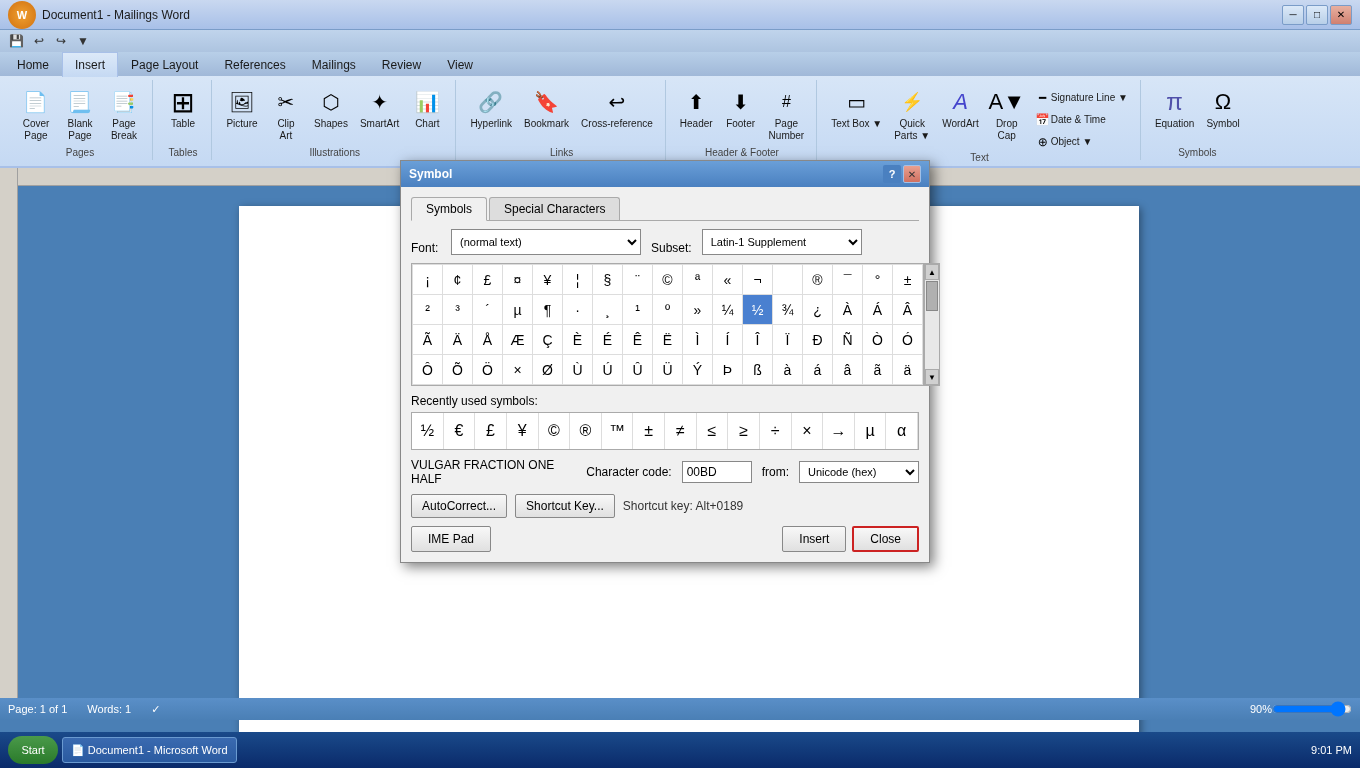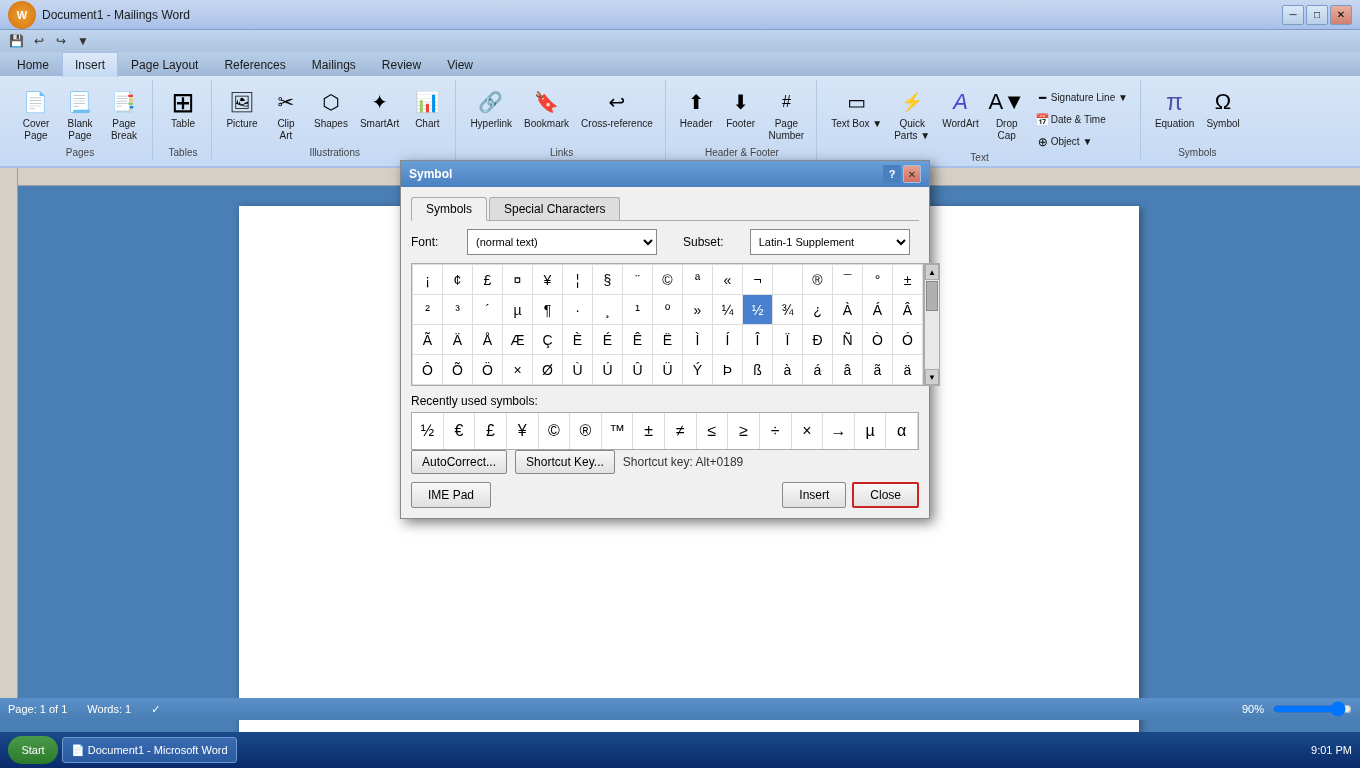--- a/index.html
+++ b/index.html
@@ -38,21 +38,21 @@
     
     .quick-access { background: linear-gradient(to bottom, #c0d4ec, #adc4e0); height: 22px; display: flex; align-items: center; padding: 0 8px; gap: 4px; }
     .qa-btn { width: 18px; height: 18px; cursor: pointer; display: flex; align-items: center; justify-content: center; font-size: 12px; color: #333; }
     .vertical-ruler { width: 18px; background: #d4d0c8; border-right: 1px solid #a0a0a0; }
     .doc-canvas { flex: 1; padding: 20px; display: flex; justify-content: center; }
     .doc-page { background: white; width: 900px; min-height: 550px; box-shadow: 2px 2px 8px rgba(0,0,0,0.4); }
 
     
     .status-bar { background: linear-gradient(to bottom, #5a8fc8, #4a7fb5); height: 22px; display: flex; align-items: center; padding: 0 8px; justify-content: space-between; position: absolute; bottom: 36px; left: 0; right: 0; }
     .status-bar-left { color: white; font-size: 11px; display: flex; gap: 20px; }
-    .status-bar-right { color: white; font-size: 11px; display: flex; gap: 8px; align-items: center; }
+    .status-bar-right { color: white; font-size: 11px; display: flex; gap: 0; align-items: center; }
 
     
     .taskbar { background: linear-gradient(to bottom, #1a4a8a, #0a2a6a); height: 36px; position: absolute; bottom: 0; left: 0; right: 0; display: flex; align-items: center; padding: 0 8px; gap: 4px; }
     .taskbar-start { width: 50px; height: 28px; background: linear-gradient(to bottom, #4a9a4a, #2a7a2a); border-radius: 14px; display: flex; align-items: center; justify-content: center; color: white; font-size: 11px; cursor: pointer; }
     .taskbar-item { height: 26px; background: linear-gradient(to bottom, #3a6ab0, #2a5aa0); border: 1px solid #6a9ad0; border-radius: 3px; display: flex; align-items: center; padding: 0 8px; color: white; font-size: 11px; cursor: pointer; }
     .taskbar-right { margin-left: auto; display: flex; align-items: flex-end; gap: 8px; color: white; font-size: 11px; }
     
     
     .symbol-dialog {
       pointer-events: all;
@@ -78,21 +78,21 @@
     .dialog-btn { width: 18px; height: 18px; border: 1px solid #a0c0e8; background: linear-gradient(to bottom, #dce9f8, #b8cfe8); border-radius: 2px; cursor: pointer; display: flex; align-items: center; justify-content: center; font-size: 10px; color: #333; }
     .dialog-btn.close { background: linear-gradient(to bottom, #e8a090, #d07060); }
     .dialog-body { padding: 10px; }
 
     
     .dialog-tabs { display: flex; border-bottom: 1px solid #aaa; margin-bottom: 8px; }
     .dialog-tab { padding: 4px 14px; font-size: 12px; cursor: pointer; border: 1px solid #aaa; border-bottom: none; background: #ddd; margin-right: 2px; border-radius: 3px 3px 0 0; }
     .dialog-tab.active { background: #f0f0f0; border-bottom: 1px solid #f0f0f0; margin-bottom: -1px; z-index: 1; }
 
     
-    .font-row { display: flex; align-items: center; gap: 26px; margin-bottom: 8px; }
+    .font-row { display: flex; align-items: flex-end; gap: 10px; margin-bottom: 8px; }
     .font-label { font-size: 12px; min-width: 30px; }
     .font-select { height: 26px; font-size: 11px; border: 1px solid #888; background: white; padding: 0 4px; cursor: pointer; }
     .font-select-wide { width: 190px; }
     .font-select-subset { width: 160px; }
 
     
     .symbol-grid-container { border: 1px solid #aaa; background: white; overflow: hidden; }
     .symbol-grid { display: grid; grid-template-columns: repeat(17, 1fr); border-left: 1px solid #ddd; border-top: 1px solid #ddd; }
     .symbol-cell {
       width: 30px;
@@ -472,20 +472,31 @@
         <div class="recently-cell">≠</div>
         <div class="recently-cell">≤</div>
         <div class="recently-cell">≥</div>
         <div class="recently-cell">÷</div>
         <div class="recently-cell">×</div>
         <div class="recently-cell">→</div>
         <div class="recently-cell">µ</div>
         <div class="recently-cell">α</div>
       </div>
 
+    <div class="desc-row">
+      <span class="desc-name">VULGAR FRACTION ONE HALF</span>
+      <span class="char-code-label">Character code:</span>
+      <input type="text" class="char-code-input" value="00BD" style="">
+      <span class="from-label">from:</span>
+      <select class="from-select">
+        <option>Unicode (hex)</option>
+        <option>ASCII (decimal)</option>
+        <option>ASCII (hex)</option>
+      </select>
+    </div>
 
     <div class="shortcut-row">
       <button class="shortcut-btn">AutoCorrect...</button>
       <button class="shortcut-btn">Shortcut Key...</button>
       <span class="shortcut-text">Shortcut key: Alt+0189</span>
     </div>
 
     <div class="dialog-footer">
       <div class="footer-left">
         <button class="footer-btn">IME Pad</button>

